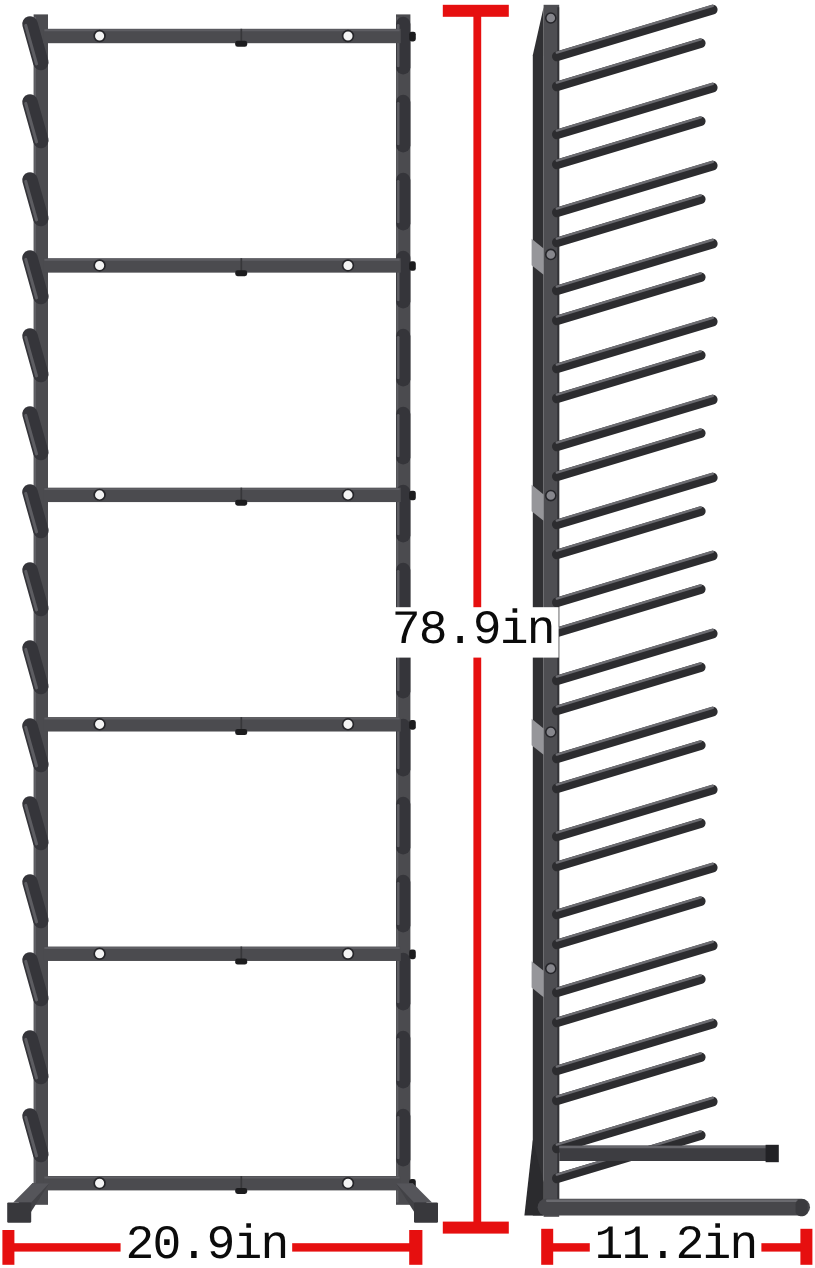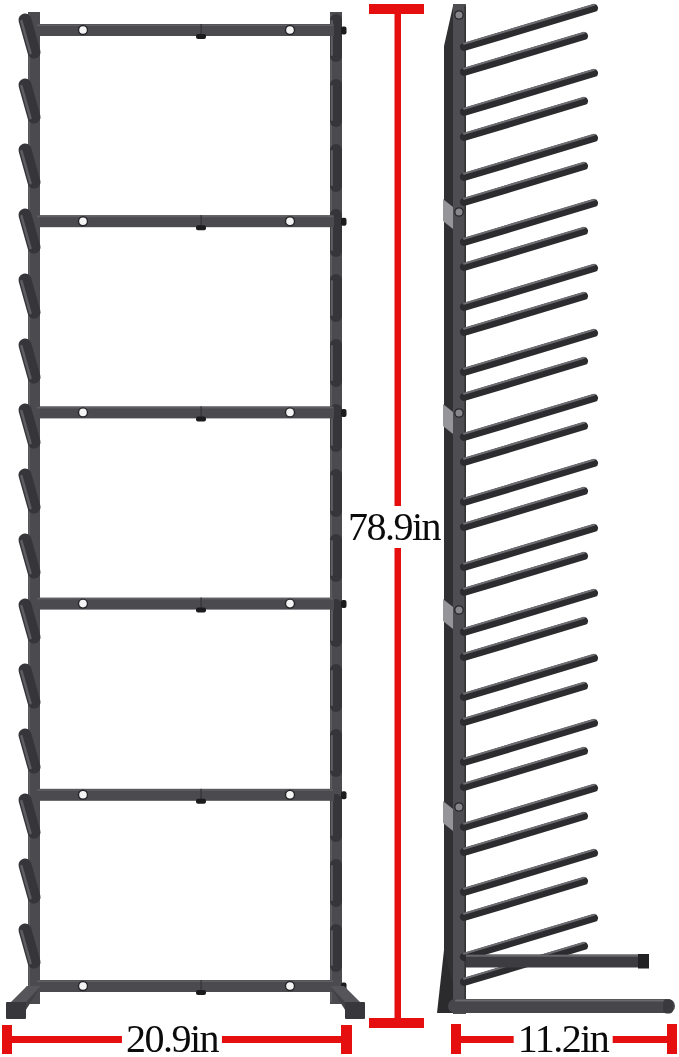--- a/index.html
+++ b/index.html
@@ -8,21 +8,21 @@
     width: 679px;
     height: 1057px;
     background: #ffffff;
     overflow: hidden;
     font-family: "Liberation Sans", sans-serif;
   }
   .canvas svg { position: absolute; left: 0; top: 0; }
   .dim-label {
     position: absolute;
     transform: translate(-50%, -50%);
-    font-family: Liberation Serif, serif;
+    font-family: Liberation Mono, monospace;
     font-size: 40px;
     font-weight: 400;
     letter-spacing: -1.5px;
     color: #0b0b0b;
     background: #ffffff;
     padding: 0 4px;
     line-height: 1.05;
     white-space: nowrap;
     z-index: 5;
     text-align: right;

